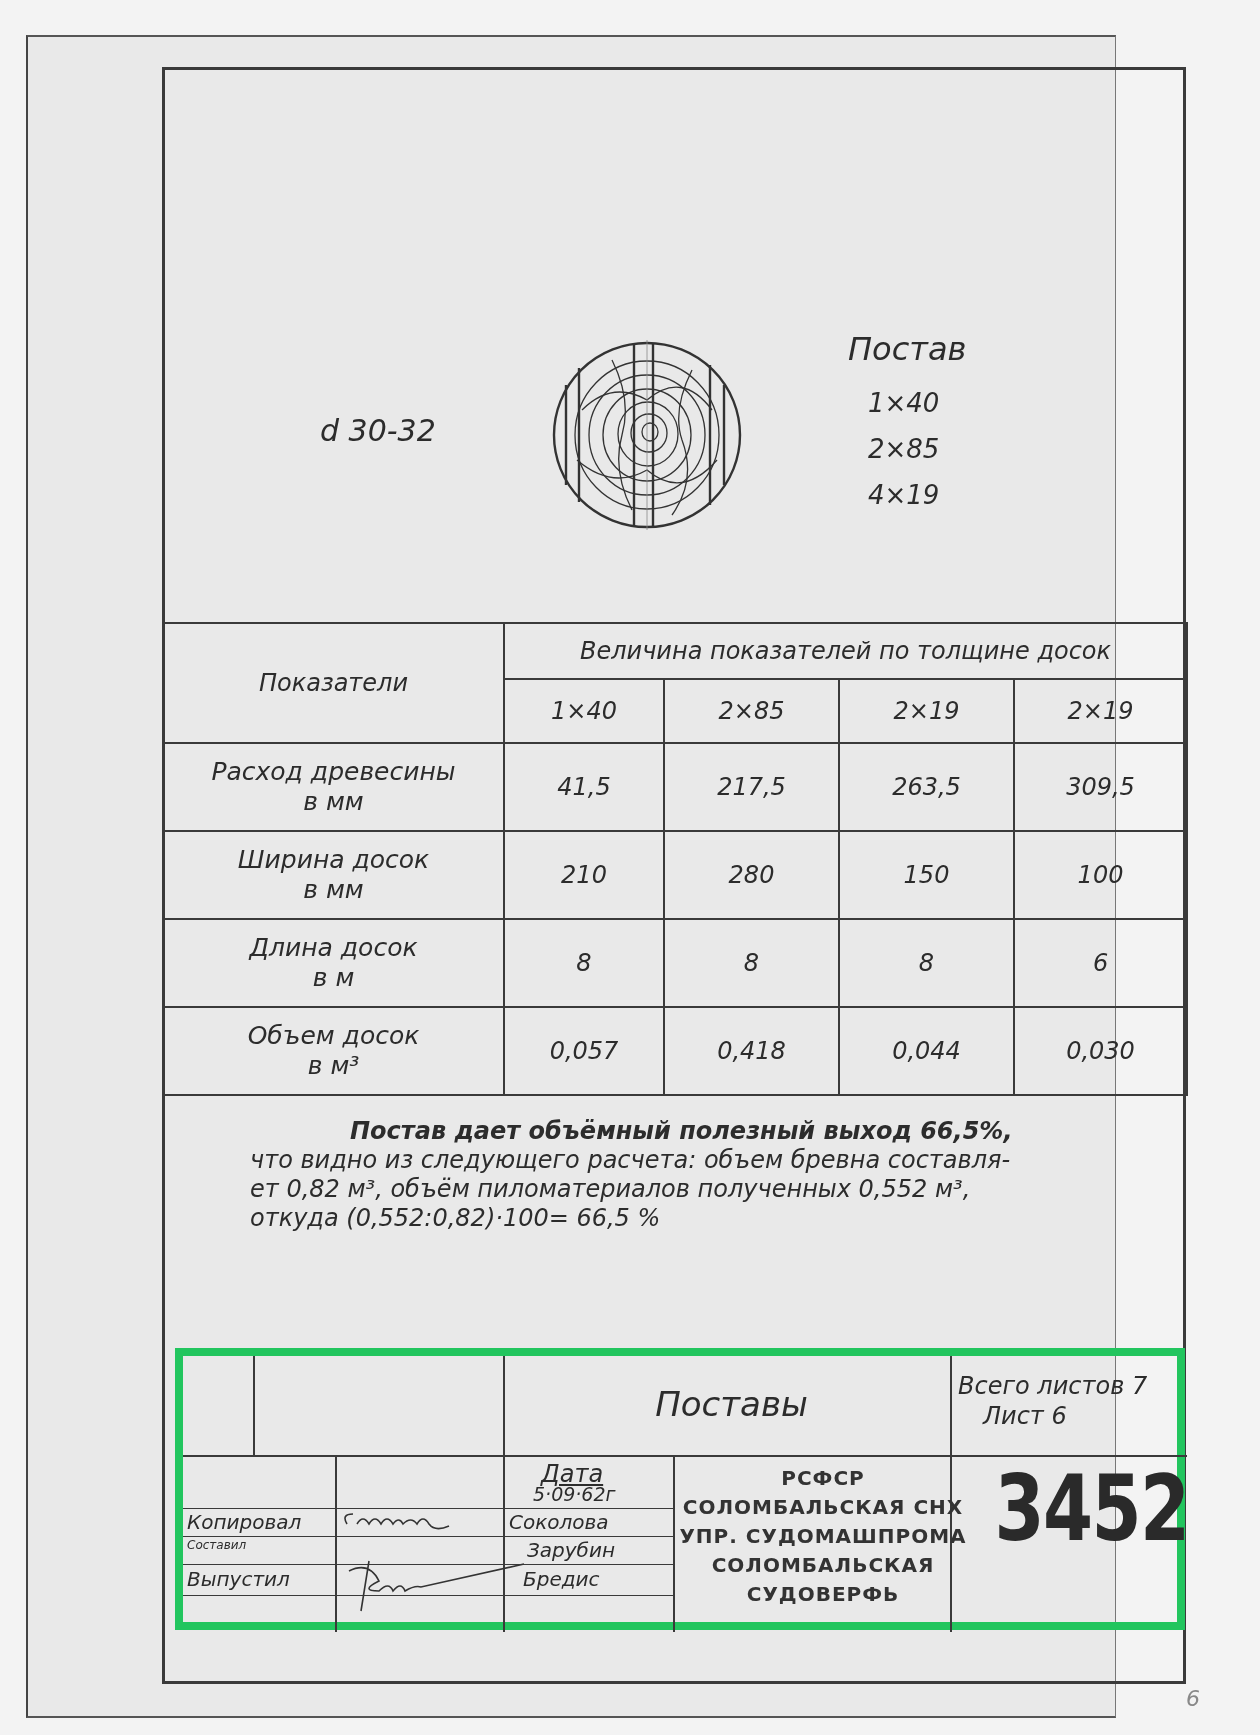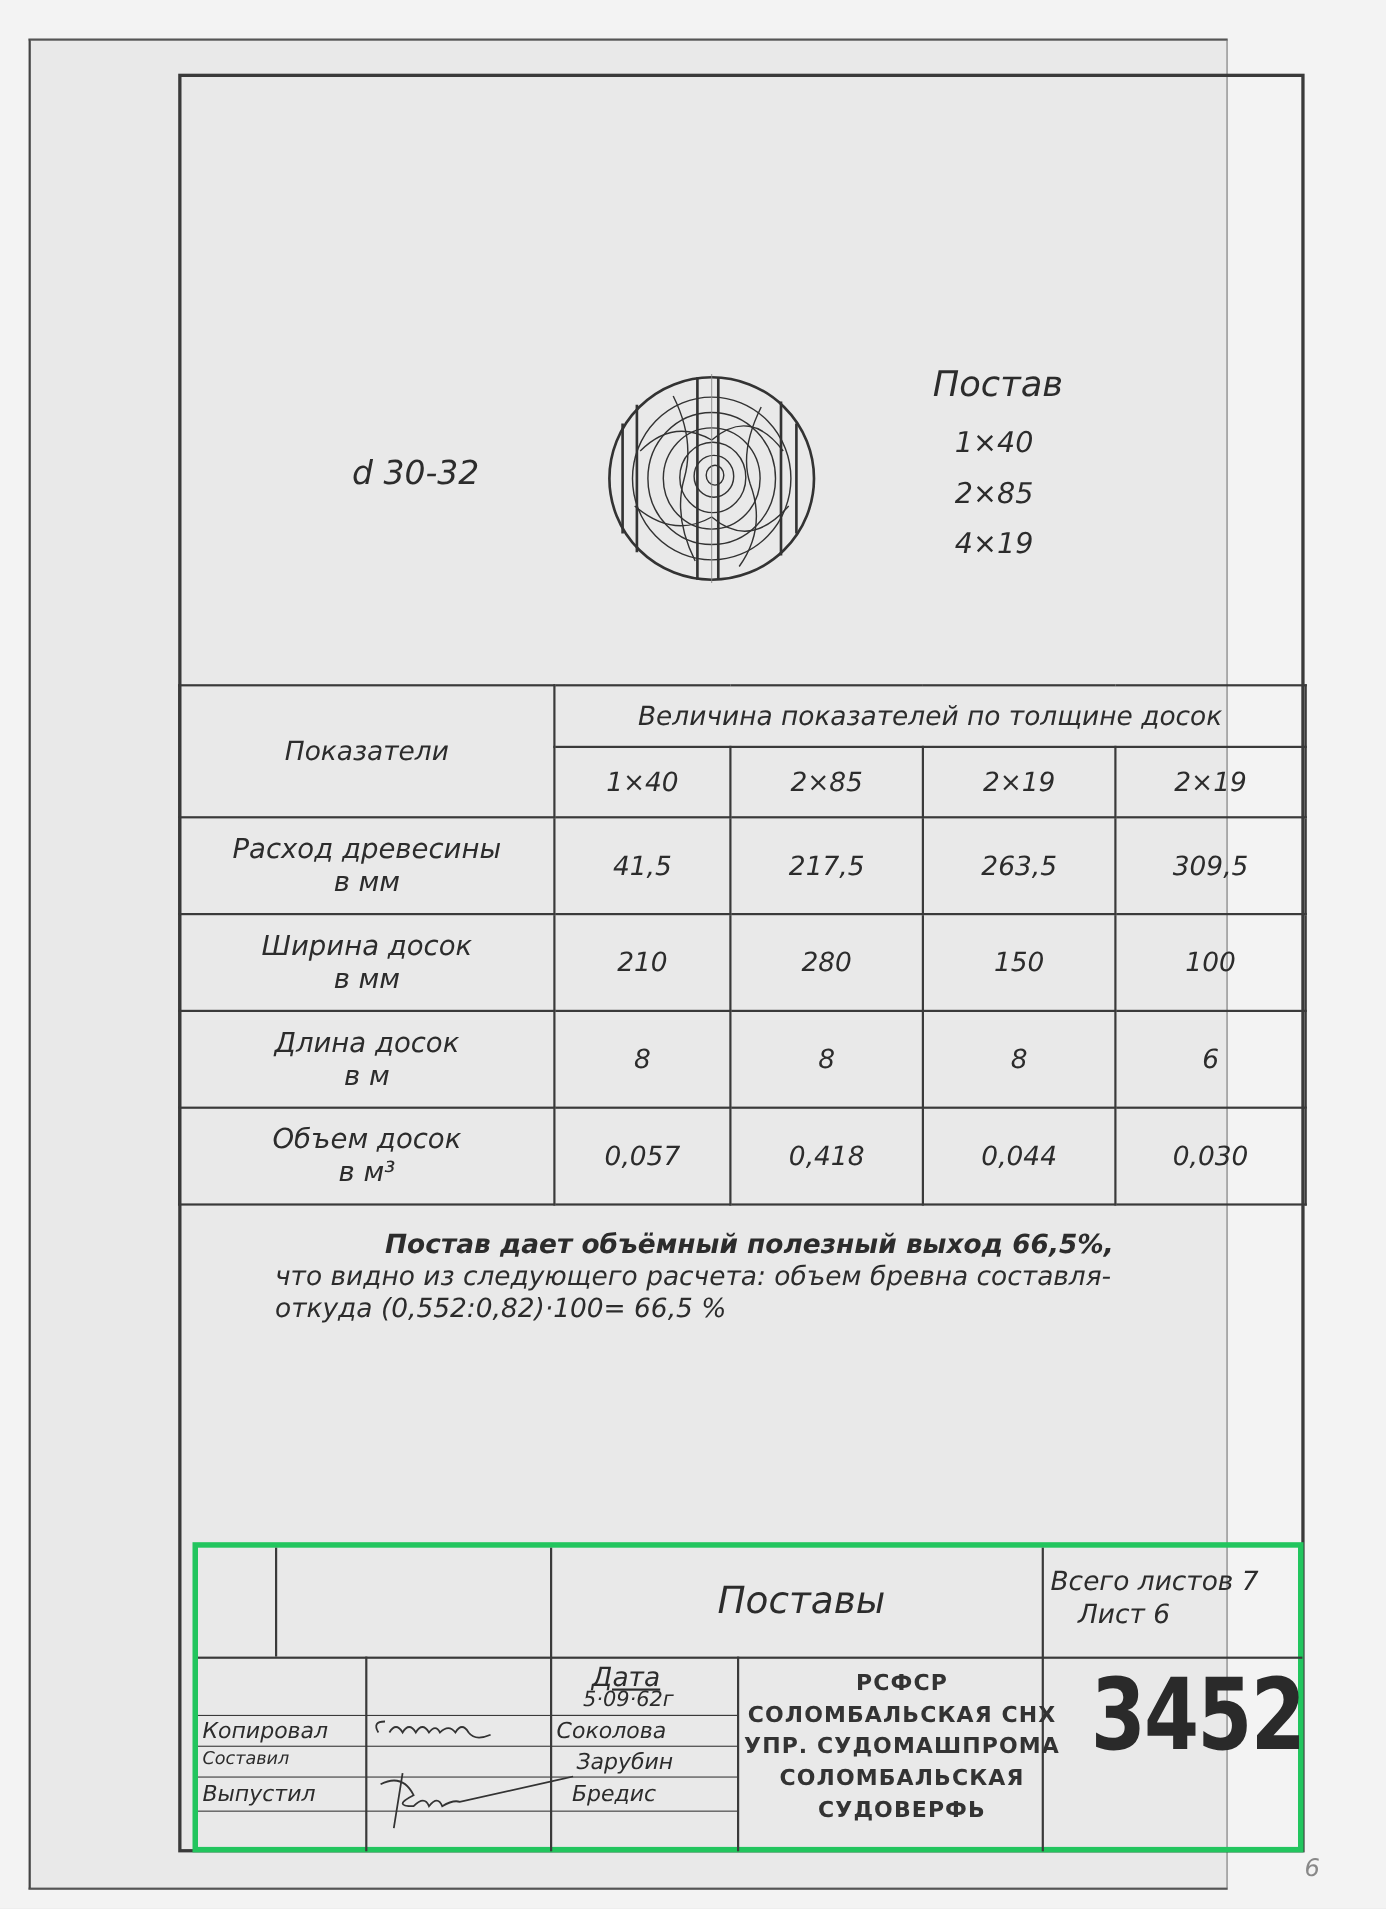--- a/index.html
+++ b/index.html
@@ -37,21 +37,21 @@
   table.ind .r2 td { height:62px; }
   table.ind .rd td { height:86px; }
   table.ind .lbl { font-size:25px; line-height:30px; }
   .hdr-big { font-size:26px; }
   .note {
     position:absolute; left:250px; top:1117px; width:900px;
     font-style:italic; font-size:24px; line-height:29px; color:#2c2c2c;
   }
   .note .l1 { padding-left:100px;font-weight:bold; }
 
-  .tb { position:absolute; left:175px; top:1402px; width:1010px; height:282px; border:5px solid #22c55e; box-sizing:border-box; }
+  .tb { position:absolute; left:175px; top:1348px; width:1010px; height:282px; border:8px solid #22c55e; box-sizing:border-box; }
   .tb .ln { position:absolute; background:#3a3a3a; }
   .tb .txt { position:absolute; font-style:italic; color:#2c2c2c; white-space:nowrap; }
   .tb .org { position:absolute; left:495px; top:108px; width:290px; text-align:center; font-size:20px; line-height:29px; letter-spacing:1px; font-weight:bold; color:#333; }
   .tb .num { position:absolute; left:790px; top:100px; width:215px; text-align:center; font-size:90px; font-weight:bold; letter-spacing:-2px; color:#2a2a2a; font-family:"DejaVu Sans", sans-serif; transform:scaleX(0.8); }
   .sig { position:absolute; }
   .pagemark { position:absolute; left:1186px; top:1686px; font-size:22px; color:#888; font-style:italic; }
 </style>
 </head>
 <body>
 
@@ -150,20 +150,21 @@
     <td>0,418</td>
     <td>0,044</td>
     <td>0,030</td>
   </tr>
 </tbody>
   </table>
 
 <div class="note">
   <div class="l1">Постав дает объёмный полезный выход 66,5%,</div>
   <div>что видно из следующего расчета: объем бревна составля-</div>
+  <div>ет 0,82 м³, объём пиломатериалов полученных 0,552 м³,</div>
   <div>откуда   (0,552:0,82)·100= 66,5 %</div>
 </div>
 
 <div class="tb">
 
   <div class="ln" style="left:0;top:99px;width:1004px;height:2px;"></div>
 
   <div class="ln" style="left:70px;top:0;width:2px;height:99px;"></div>
   <div class="ln" style="left:320px;top:0;width:2px;height:276px;"></div>
   <div class="ln" style="left:767px;top:0;width:2px;height:276px;"></div>
@@ -178,21 +179,21 @@
   <div class="ln" style="left:320px;top:152px;width:170px;height:1px;"></div>
 
   <div class="txt" style="left:330px;top:28px;width:437px;text-align:center;font-size:34px;">Поставы</div>
   <div class="txt" style="left:775px;top:16px;font-size:24px;">Всего листов 7</div>
   <div class="txt" style="left:800px;top:46px;font-size:24px;">Лист 6</div>
 
   <div class="txt" style="left:358px;top:104px;font-size:24px;text-decoration:underline;">Дата</div>
   <div class="txt" style="left:350px;top:127px;font-size:19px;">5·09·62г</div>
 
   <div class="txt" style="left:4px;top:154px;font-size:20px;">Копировал</div>
-  <div class="txt" style="left:4px;top:182px;font-size:16px;">Составил</div>
+  <div class="txt" style="left:4px;top:182px;font-size:12px;">Составил</div>
   <div class="txt" style="left:4px;top:211px;font-size:20px;">Выпустил</div>
 
   <div class="txt" style="left:326px;top:154px;font-size:20px;">Соколова</div>
   <div class="txt" style="left:344px;top:182px;font-size:20px;">Зарубин</div>
   <div class="txt" style="left:340px;top:211px;font-size:20px;">Бредис</div>
 
   <svg class="sig" style="left:156px;top:150px;" width="170" height="30">
     <path d="M8 18 Q2 8 14 8 M18 18 q6 -10 12 0 q6 -10 12 0 q6 -10 12 0 q6 -8 10 0 q8 -8 14 0 q6 -10 12 0 q6 8 20 2" fill="none" stroke="#333" stroke-width="1.6"></path>
   </svg>
   <svg class="sig" style="left:156px;top:200px;" width="190" height="60">

